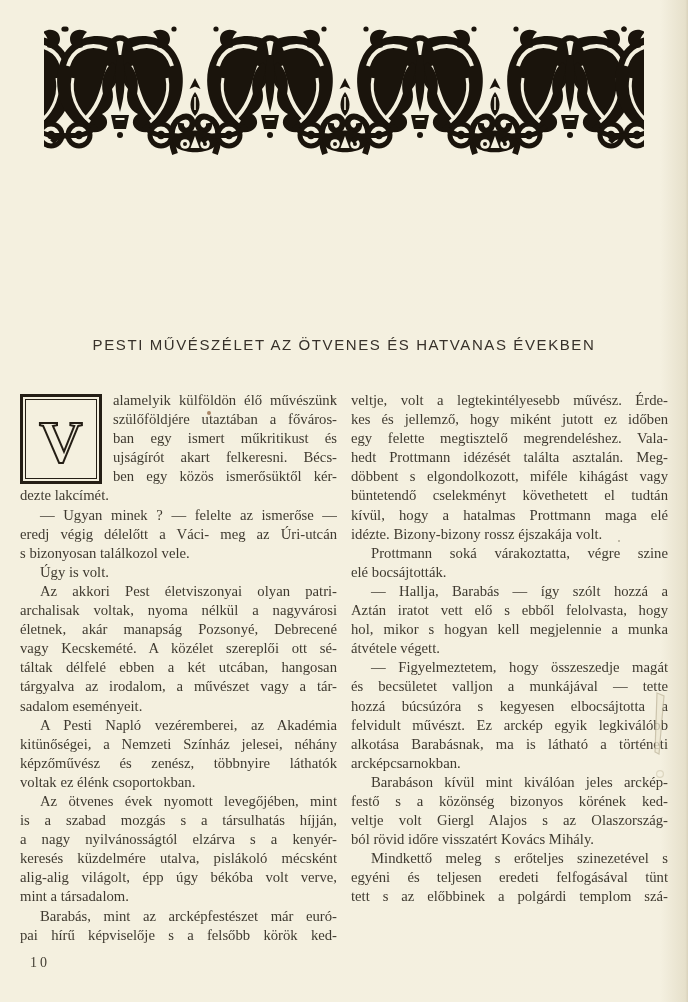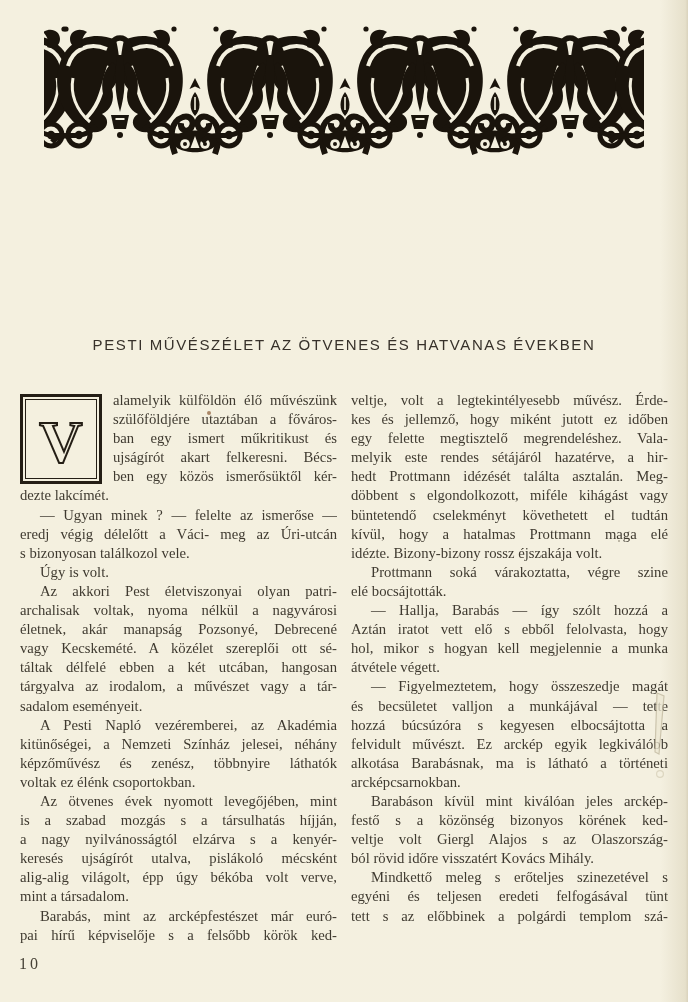--- a/index.html
+++ b/index.html
@@ -37,21 +37,21 @@
   .dropcap{
     float:left;width:72px;height:80px;margin:3px 11px 2px 0;
     border:3px solid #241e15;padding:2px;background:var(--paper);
   }
   .dropcap-inner{
     width:100%;height:100%;border:1.6px solid #241e15;box-sizing:border-box;
     display:flex;align-items:center;justify-content:center;
   }
   
   .pagenum{
-    position:absolute;left:19px;top:955px;font-size:16px;color:#464136;
+    position:absolute;left:30px;top:955px;font-size:14px;color:#464136;
     letter-spacing:3px;
   }
   
   .margin-mark{position:absolute;left:648px;top:690px;opacity:.75;}
   .speck{position:absolute;border-radius:50%;}
   .speck.s1{left:331px;top:398px;width:3px;height:3px;background:#6e6452;opacity:.8;}
   .speck.s2{left:207px;top:411px;width:4px;height:4px;background:#8a5a33;opacity:.7;}
   .speck.s3{left:618px;top:540px;width:2px;height:2px;background:#7a705c;opacity:.6;}
 </style>
 </head>
@@ -166,37 +166,36 @@
           <div class="para indent">
             <div class="line">A Pesti Napló vezéremberei, az Akadémia</div>
             <div class="line">kitünőségei, a Nemzeti Színház jelesei, néhány</div>
             <div class="line">képzőművész és zenész, többnyire láthatók</div>
             <div class="line last">voltak ez élénk csoportokban.</div>
           </div>
           <div class="para indent">
             <div class="line">Az ötvenes évek nyomott levegőjében, mint</div>
             <div class="line">is a szabad mozgás s a társulhatás híjján,</div>
             <div class="line">a nagy nyilvánosságtól elzárva s a kenyér-</div>
-            <div class="line">keresés ujságírót utalva, pislákoló mécsként</div>
+            <div class="line">keresés küzdelmére utalva, pislákoló mécsként</div>
             <div class="line">alig-alig világolt, épp úgy békóba volt verve,</div>
             <div class="line last">mint a társadalom.</div>
           </div>
           <div class="para indent">
             <div class="line">Barabás, mint az arcképfestészet már euró-</div>
             <div class="line">pai hírű képviselője s a felsőbb körök ked-</div>
           </div>
         </div>
     </div>
     <div class="col">
       <div>
           <div class="para">
             <div class="line">veltje, volt a legtekintélyesebb művész. Érde-</div>
             <div class="line">kes és jellemző, hogy miként jutott ez időben</div>
             <div class="line">egy felette megtisztelő megrendeléshez. Vala-</div>
-            <div class="line">melyik este rendes sétájáról hazatérve, a hir-</div>
             <div class="line">hedt Prottmann idézését találta asztalán. Meg-</div>
             <div class="line">döbbent s elgondolkozott, miféle kihágást vagy</div>
             <div class="line">büntetendő cselekményt követhetett el tudtán</div>
             <div class="line">kívül, hogy a hatalmas Prottmann maga elé</div>
             <div class="line last">idézte. Bizony-bizony rossz éjszakája volt.</div>
           </div>
           <div class="para indent">
             <div class="line">Prottmann soká várakoztatta, végre szine</div>
             <div class="line last">elé bocsájtották.</div>
           </div>

